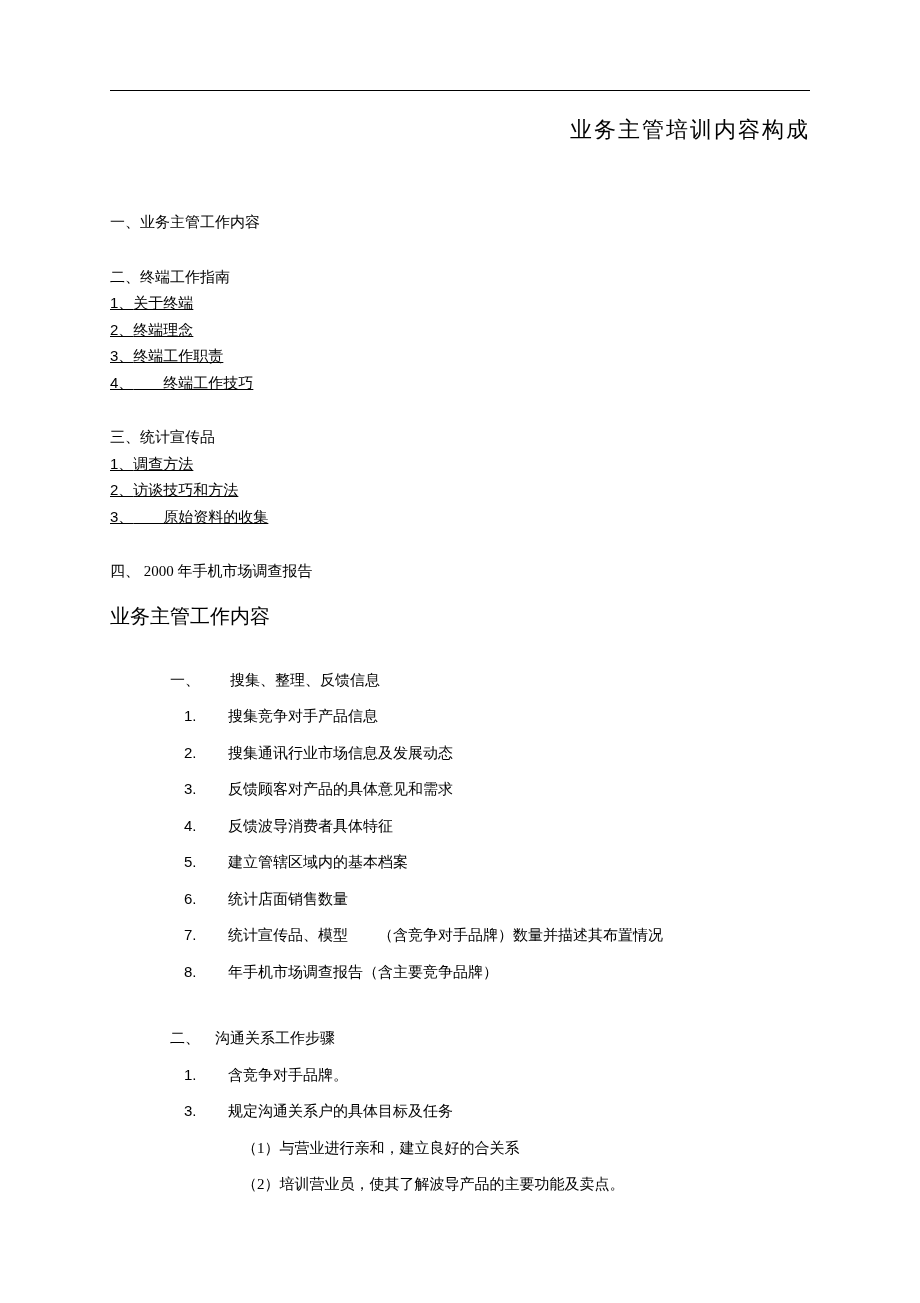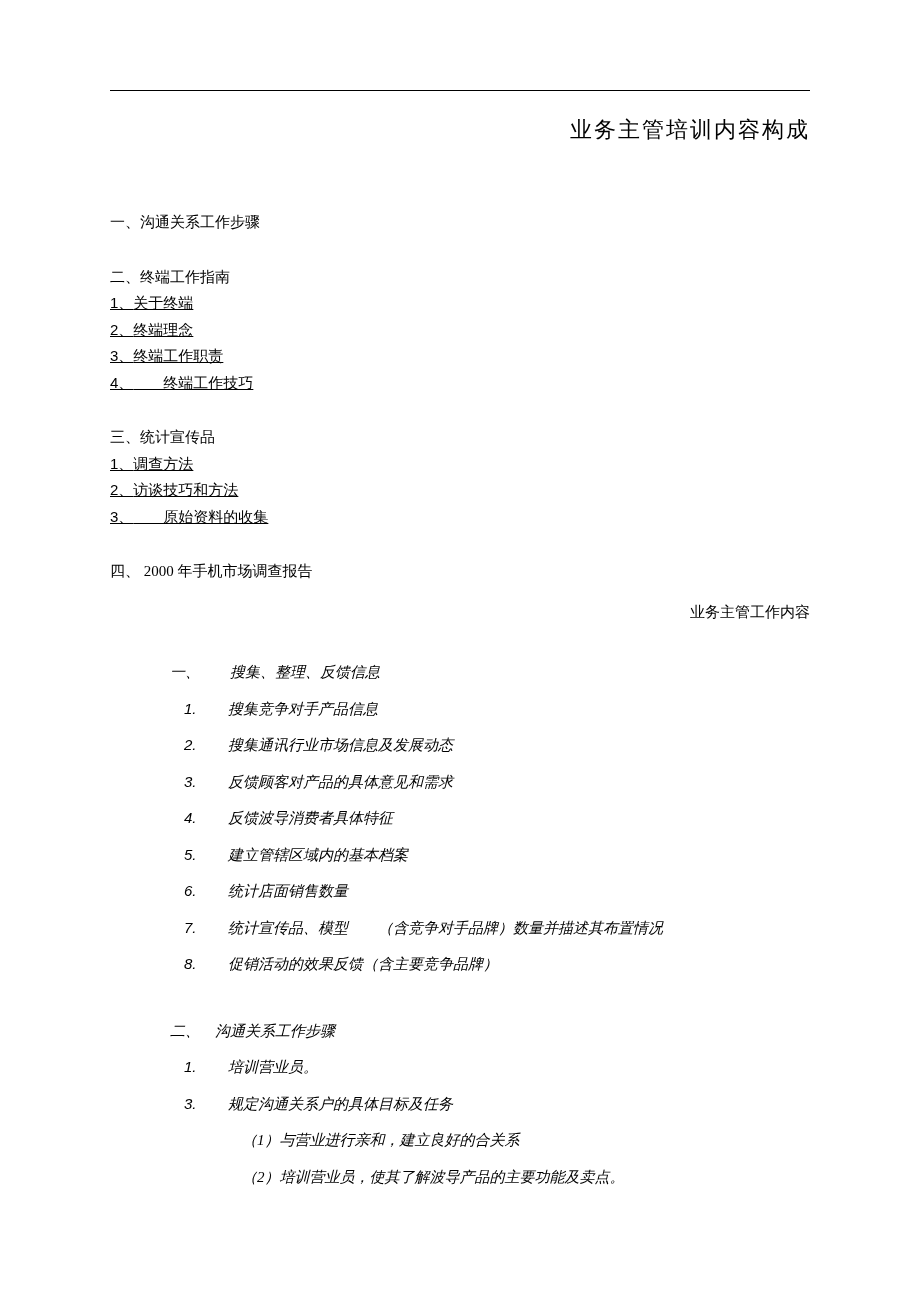--- a/index.html
+++ b/index.html
@@ -37,28 +37,27 @@
       margin-bottom: 4px;
       text-decoration: underline;
     }
     .outline-item .num {
       font-family: Arial, sans-serif;
     }
     .gap {
       height: 18px;
     }
     .subtitle {
-      text-align: right;
-      font-size: 15px;
+      text-align: left;
+      font-size: 20px;
       margin-top: 18px;
       margin-bottom: 38px;
     }
     .detail-block {
       padding-left: 60px;
-      font-style: italic;
     }
     .detail-head {
       margin-bottom: 14px;
     }
     .detail-head .cnum {
       display: inline-block;
       width: 30px;
     }
     .detail-item {
       padding-left: 14px;
@@ -80,21 +79,21 @@
       height: 30px;
     }
   </style>
 </head>
 <body>
 
 <hr class="hr-top">
 
 <h1 class="title">业务主管培训内容构成</h1>
 
-<div class="section-head">一、沟通关系工作步骤</div>
+<div class="section-head">一、业务主管工作内容</div>
 
 <div class="gap"></div>
 
 <div class="section-head">二、终端工作指南</div>
 <div class="outline-item"><span class="num">1、</span><span>关于终端</span></div>
 <div class="outline-item"><span class="num">2、</span><span>终端理念</span></div>
 <div class="outline-item"><span class="num">3、</span><span>终端工作职责</span></div>
 <div class="outline-item"><span class="num">4、</span><span>　　终端工作技巧</span></div>
 
 <div class="gap"></div>
@@ -114,26 +113,26 @@
   <div class="detail-head">
     <span class="cnum">一、</span><span>　　搜集、整理、反馈信息</span>
   </div>
   <div class="detail-item"><span class="anum">1.</span><span class="atext">搜集竞争对手产品信息</span></div>
   <div class="detail-item"><span class="anum">2.</span><span class="atext">搜集通讯行业市场信息及发展动态</span></div>
   <div class="detail-item"><span class="anum">3.</span><span class="atext">反馈顾客对产品的具体意见和需求</span></div>
   <div class="detail-item"><span class="anum">4.</span><span class="atext">反馈波导消费者具体特征</span></div>
   <div class="detail-item"><span class="anum">5.</span><span class="atext">建立管辖区域内的基本档案</span></div>
   <div class="detail-item"><span class="anum">6.</span><span class="atext">统计店面销售数量</span></div>
   <div class="detail-item"><span class="anum">7.</span><span class="atext">统计宣传品、模型　　（含竞争对手品牌）数量并描述其布置情况</span></div>
-  <div class="detail-item"><span class="anum">8.</span><span class="atext">促销活动的效果反馈（含主要竞争品牌）</span></div>
+  <div class="detail-item"><span class="anum">8.</span><span class="atext">年手机市场调查报告（含主要竞争品牌）</span></div>
 </div>
 
 <div class="block-gap"></div>
 
 <div class="detail-block">
   <div class="detail-head">
     <span class="cnum">二、</span><span>　沟通关系工作步骤</span>
   </div>
-  <div class="detail-item"><span class="anum">1.</span><span class="atext">培训营业员。</span></div>
+  <div class="detail-item"><span class="anum">1.</span><span class="atext">含竞争对手品牌。</span></div>
   <div class="detail-item"><span class="anum">3.</span><span class="atext">规定沟通关系户的具体目标及任务</span></div>
   <div class="sub-detail">（1）与营业进行亲和，建立良好的合关系</div>
   <div class="sub-detail">（2）培训营业员，使其了解波导产品的主要功能及卖点。</div>
 </div>
 
 </body></html>

